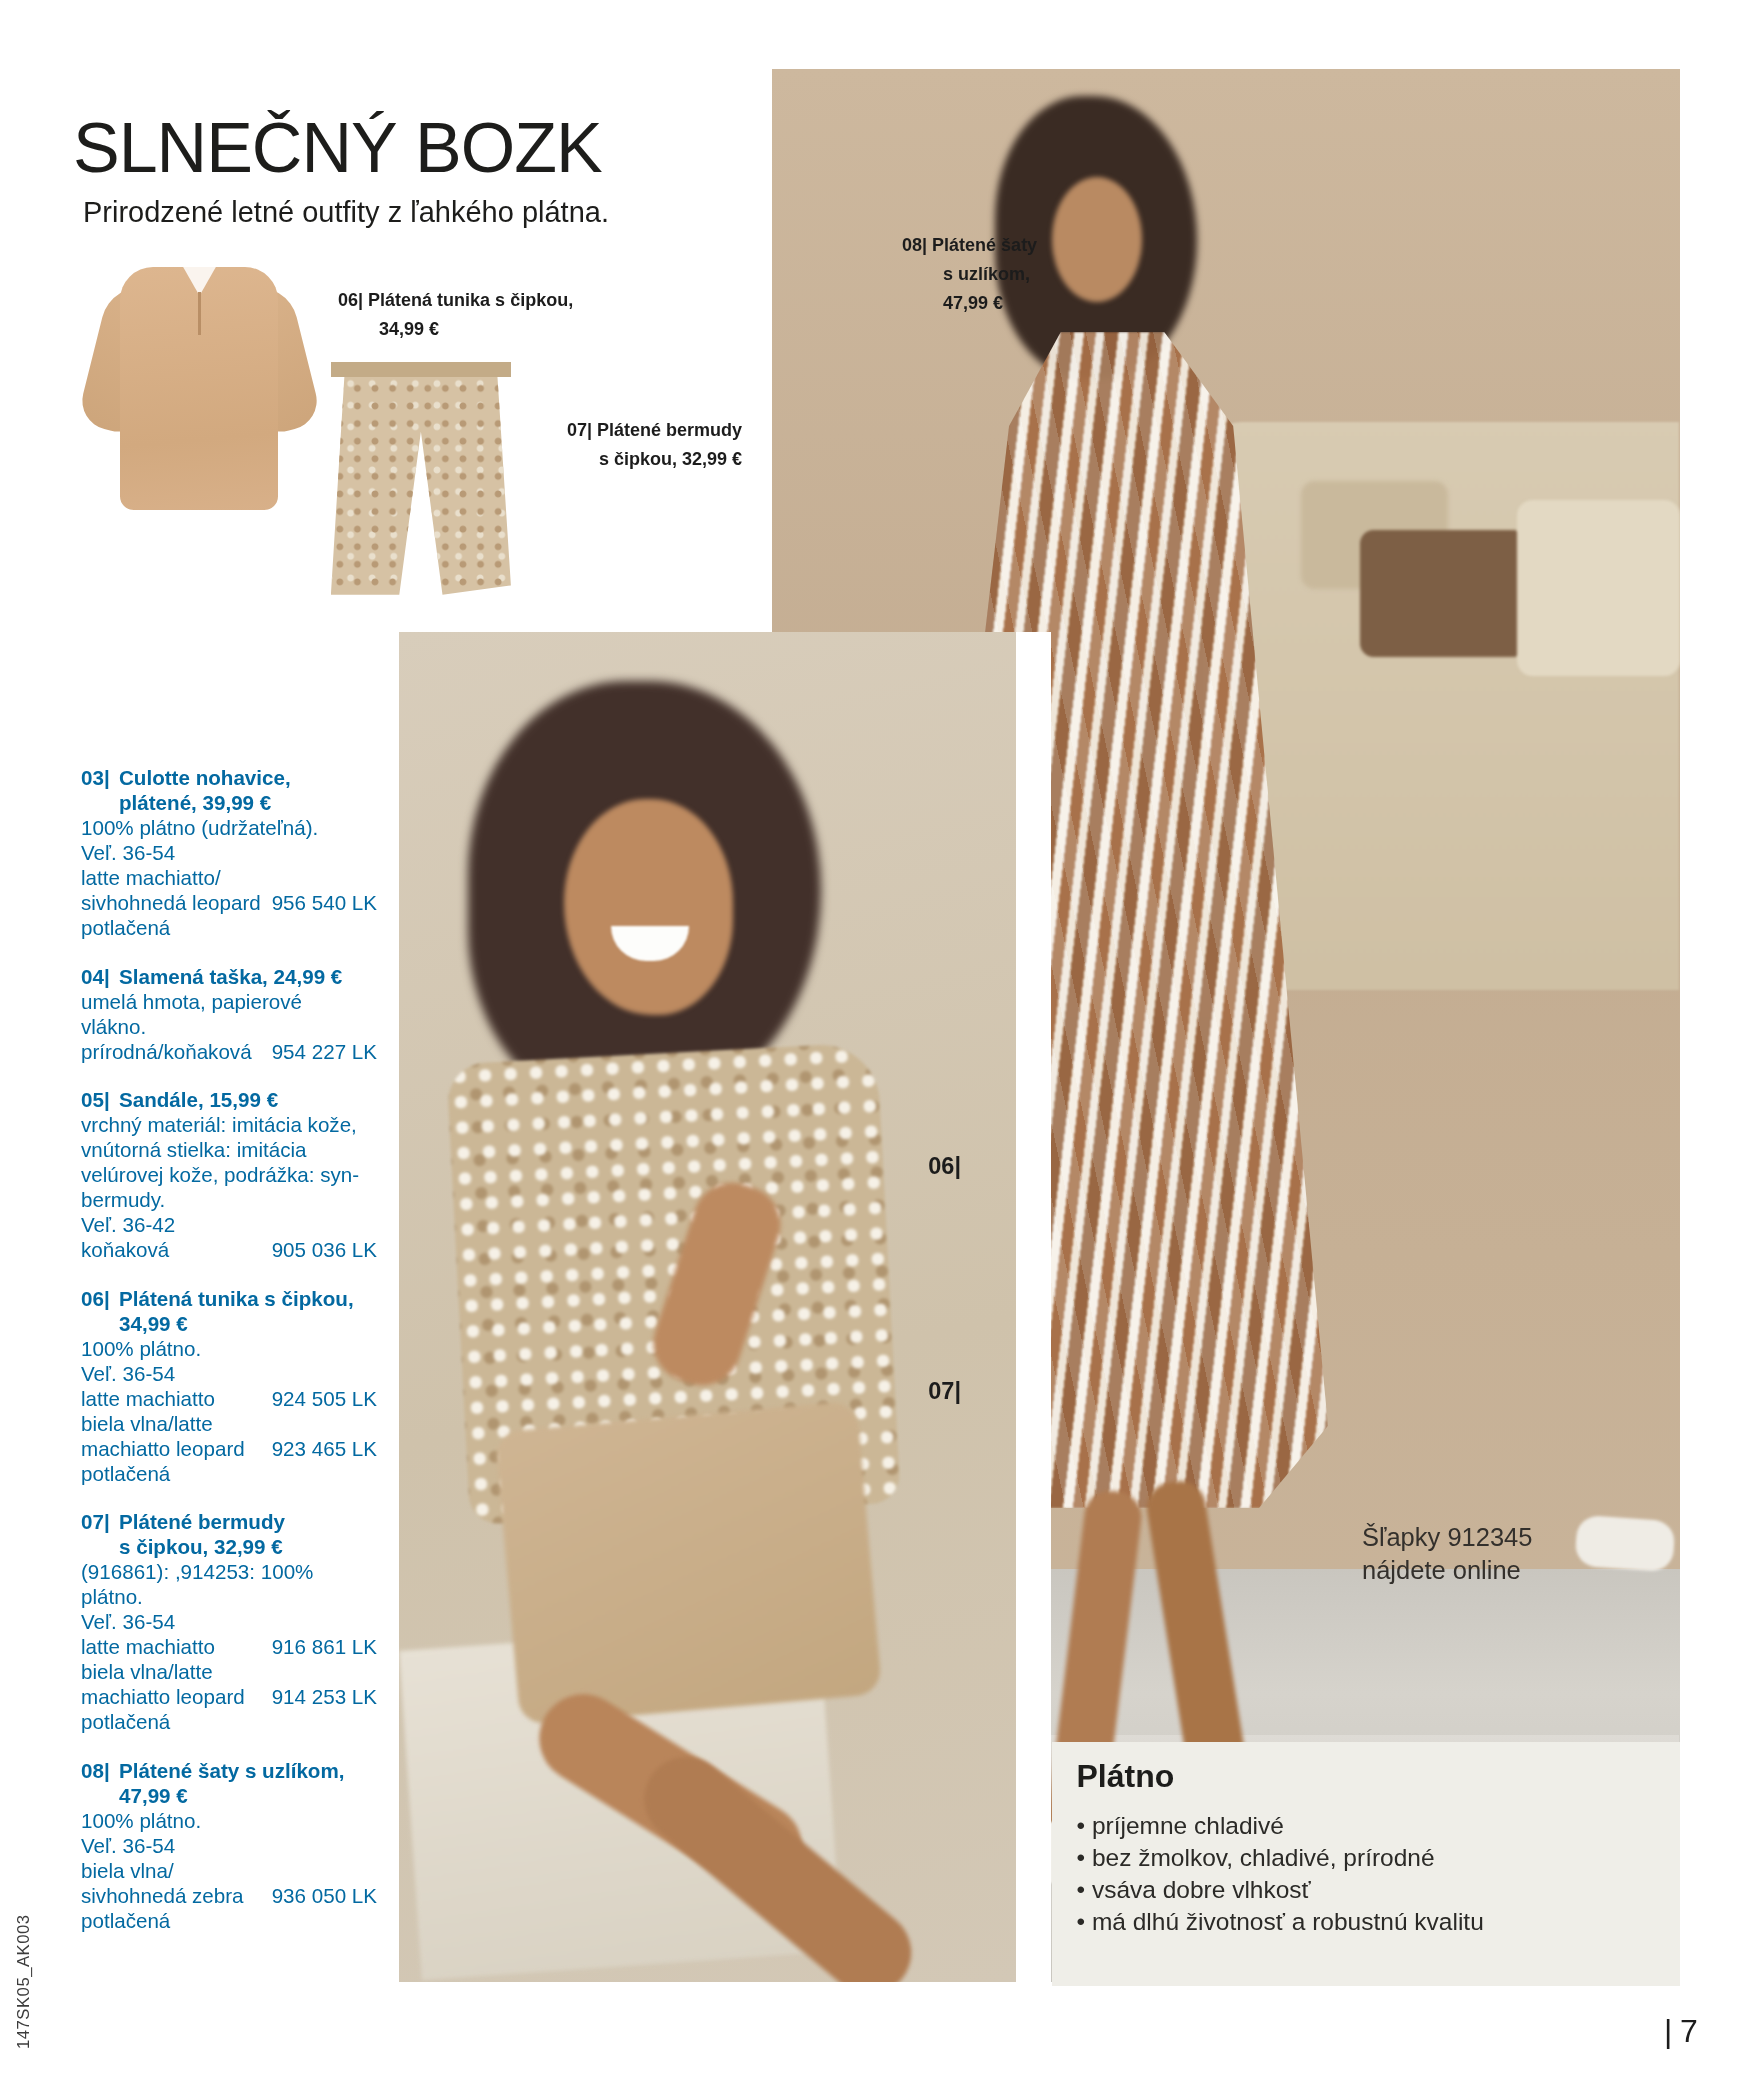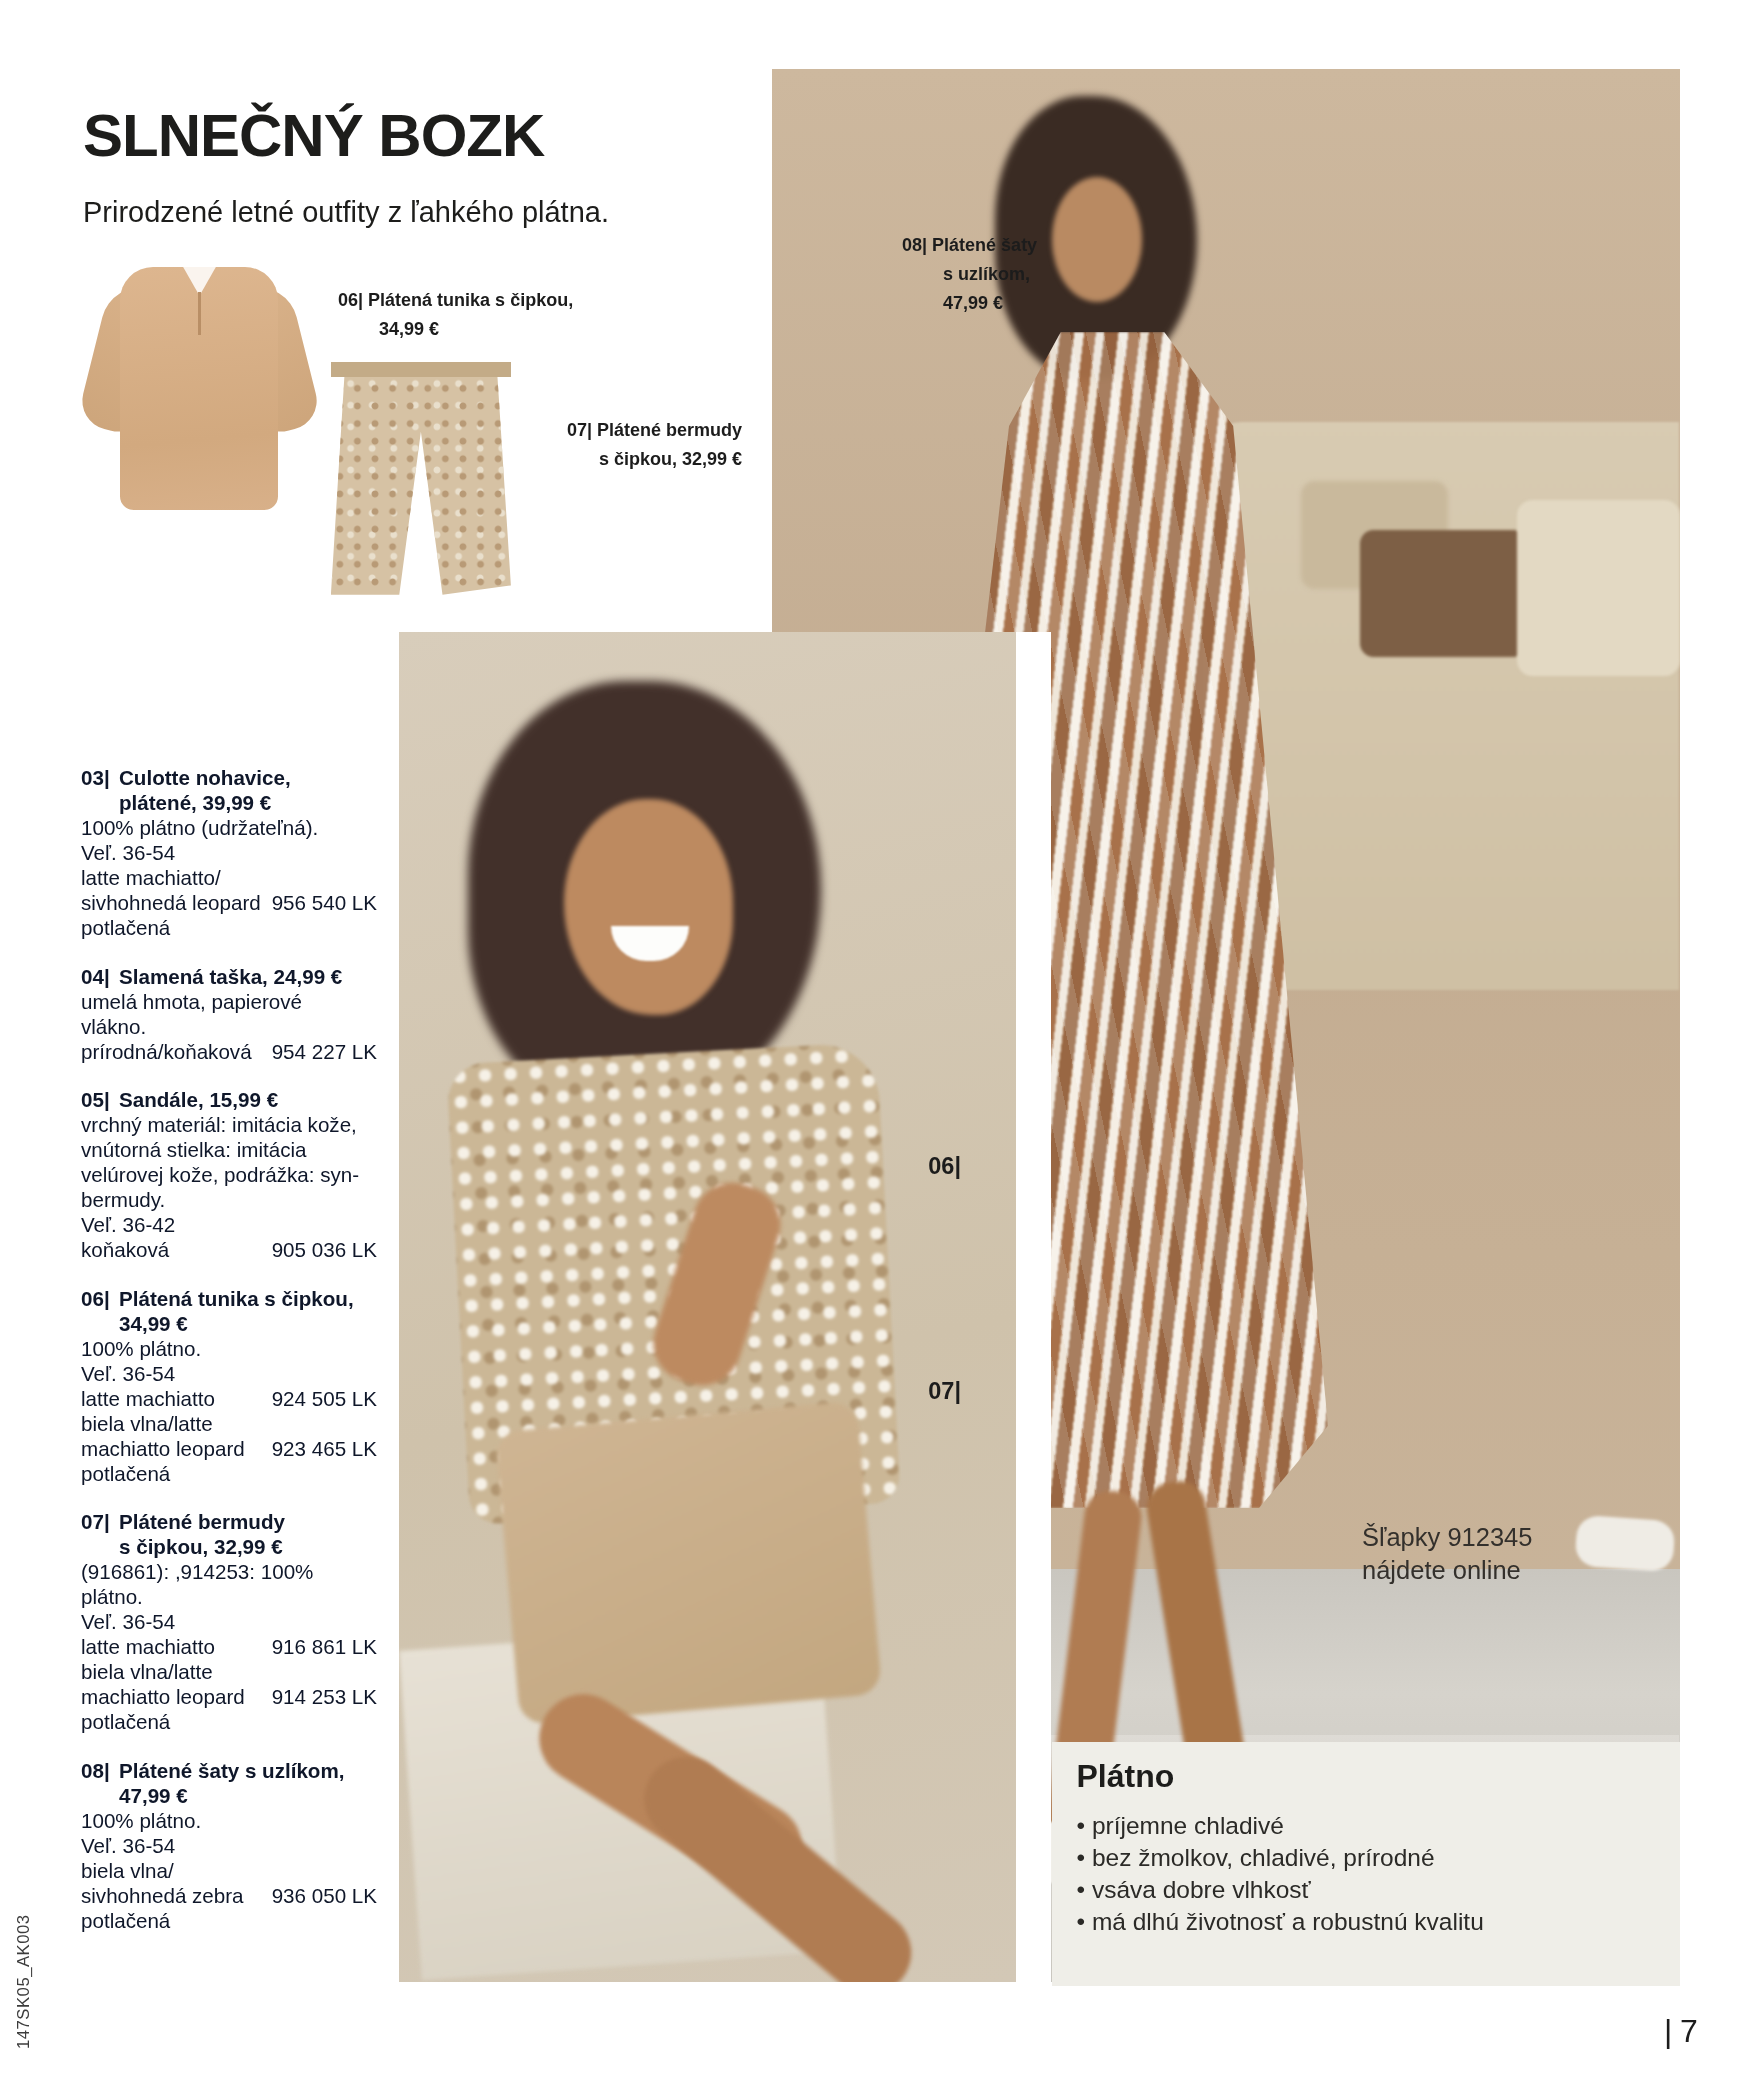--- a/index.html
+++ b/index.html
@@ -1,33 +1,33 @@
 <!DOCTYPE html>
 <html><head>
 <meta charset="utf-8">
 <style>
   html,body{margin:0;padding:0;background:#e8e8e8;}
   .page{
     position:relative;width:1758px;height:2085px;background:#ffffff;
     font-family:"Liberation Sans",sans-serif;color:#1f1f1f;overflow:hidden;margin:0 auto;
   }
   
-  .title{position:absolute;left:83px;top:61px;font-size:60px;font-weight:700;letter-spacing:-1px;color:#1d1d1b;}
+  .title{position:absolute;left:73px;top:61px;font-size:70px;font-weight:400;letter-spacing:-1px;color:#1d1d1b;}
   .subtitle{position:absolute;left:83px;top:196px;font-size:29px;font-weight:400;color:#1d1d1b;}
 
   
   .plabel{position:absolute;font-size:18px;font-weight:700;line-height:29px;color:#1c1c1c;}
   .plabel .ind{padding-left:41px;display:block;}
   .label-tunic{left:338px;top:286px;}
   .label-bermudy{right:1016px;top:416px;text-align:right;}
   .label-dress{left:902px;top:231px;z-index:30;}
   .num-pipe{font-weight:700;}
 
   
-  .prod-col{position:absolute;left:81px;top:765px;width:296px;font-size:20.6px;line-height:25px;color:#0f172a;}
+  .prod-col{position:absolute;left:81px;top:765px;width:296px;font-size:20.6px;line-height:25px;color:#0369a1;}
   .item{margin-bottom:23.5px;}
   .p-head{position:relative;padding-left:38px;font-weight:700;}
   .p-num{position:absolute;left:0;top:0;font-weight:700;}
   .p-row{display:flex;justify-content:space-between;}
   .p-row .code{white-space:nowrap;}
 
   
   .photo{position:absolute;overflow:hidden;}
   .photo-right{left:772px;top:69px;width:908px;height:1913px;
     background:linear-gradient(180deg,#cdb89e 0%,#c3ac91 38%,#c6b095 62%,#cbb79e 100%);}

